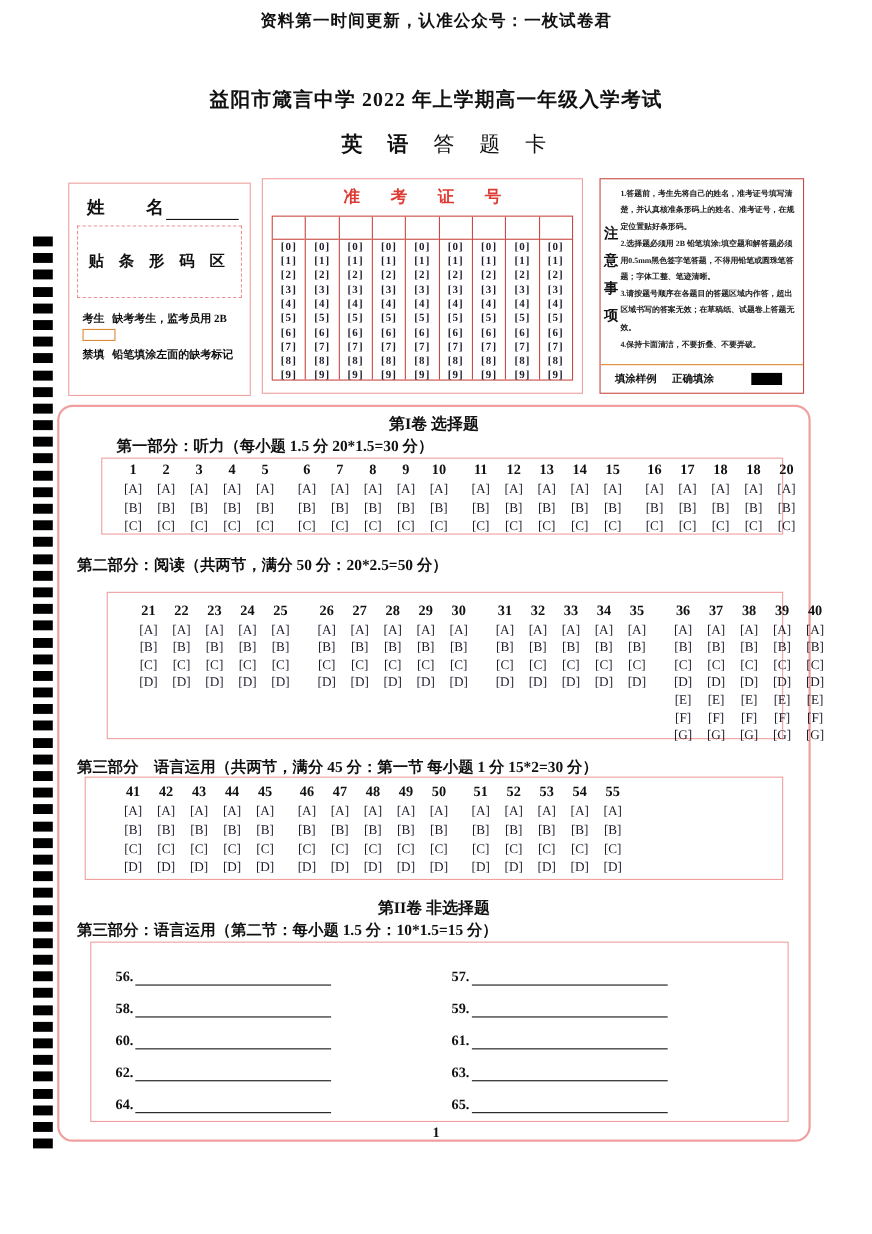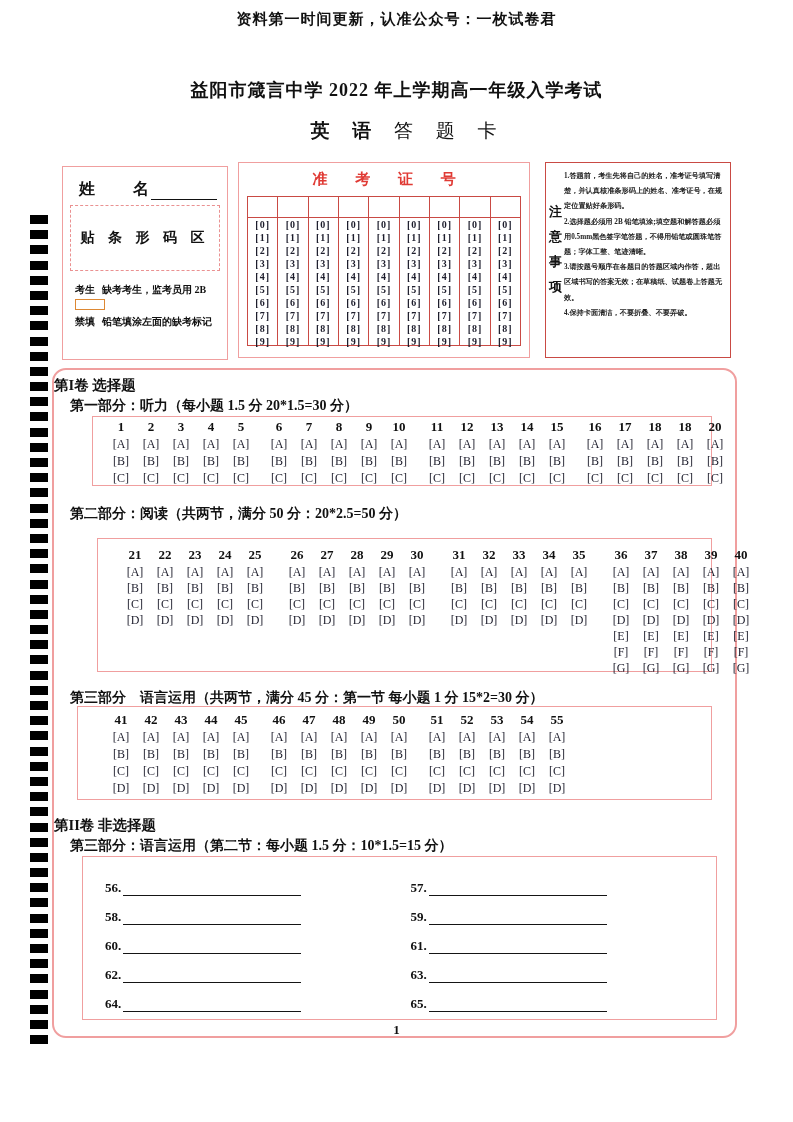--- a/index.html
+++ b/index.html
@@ -59,25 +59,25 @@
   .notice-list{position:absolute;left:18px;top:6px;right:5px;}
   .notice-list p{font-size:7.2px;font-weight:bold;line-height:15.2px;margin:0;color:#222;}
   .notice-sample{position:absolute;left:0;right:0;bottom:0;height:26px;
     border-top:1.2px solid var(--orange);display:flex;align-items:center;
     font-size:9.5px;font-weight:bold;padding-left:13px;}
   .notice-sample .s2{margin-left:14px;}
   .sample-rect{display:inline-block;width:28px;height:11px;background:#000;margin-left:34px;}
   
   .main-box{position:absolute;left:52px;top:368px;width:685px;height:670px;
     border:2px solid var(--border-soft);border-radius:14px;}
-  .part-header{position:absolute;left:0;width:100%;
+  .part-header{position:absolute;left:0;width:100%;text-align:center;
     font-size:14.5px;font-weight:bold;}
   .ph1{top:6px;} .ph2{top:446px;}
   .sec-title{position:absolute;left:16px;font-size:14px;font-weight:bold;white-space:nowrap;}
-  .st1{top:27px;} .st2{top:135px;} .st3{top:319px;} .st4{top:467px;}
+  .st1{top:27px;margin-left:36px;} .st2{top:135px;} .st3{top:319px;} .st4{top:467px;}
   
   .ans-box{position:absolute;border:1.5px solid var(--border-soft);display:flex;align-items:flex-start;}
   .ab1{left:38px;top:46px;width:620px;height:70px;padding:1px 0 0 13px;column-gap:8px;}
   .ab2{left:43px;top:168px;width:615px;height:134px;padding:7px 0 0 22px;column-gap:12px;}
   .ab3{left:23px;top:336px;width:635px;height:94px;padding:2px 0 0 28px;column-gap:8px;align-items:center;}
   .ag-group{display:flex;flex-direction:column;}
   .ag-row{display:flex;}
   .ag-cell{width:30px;text-align:center;font-size:12px;color:var(--ink);
     line-height:17px;white-space:nowrap;}
   .ab2 .ag-cell{line-height:16px;}
@@ -308,20 +308,25 @@
       <span style="top: 65px;">意</span>
       <span style="top: 90px;">事</span>
       <span style="top: 115px;">项</span>
     </div>
   <div class="notice-list">
       <p>1.答题前，考生先将自己的姓名，准考证号填写清楚，并认真核准条形码上的姓名、准考证号，在规定位置贴好条形码。</p>
       <p>2.选择题必须用 2B 铅笔填涂;填空题和解答题必须用0.5mm黑色签字笔答题，不得用铅笔或圆珠笔答题；字体工整、笔迹清晰。</p>
       <p>3.请按题号顺序在各题目的答题区域内作答，超出区域书写的答案无效；在草稿纸、试题卷上答题无效。</p>
       <p>4.保持卡面清洁，不要折叠、不要弄破。</p>
     </div>
+  <div class="notice-sample">
+    <span>填涂样例</span>
+    <span class="s2">正确填涂</span>
+    <span class="sample-rect"></span>
+  </div>
 </div>
 
 <div class="main-box">
   <div class="part-header ph1">第I卷 选择题</div>
   <div class="sec-title st1">第一部分：听力（每小题 1.5 分 20*1.5=30 分）</div>
   <div class="ans-box ab1">
       <div class="ag-group">
         <div class="ag-row ag-nums">
           <span class="ag-cell">1</span>
           <span class="ag-cell">2</span>

